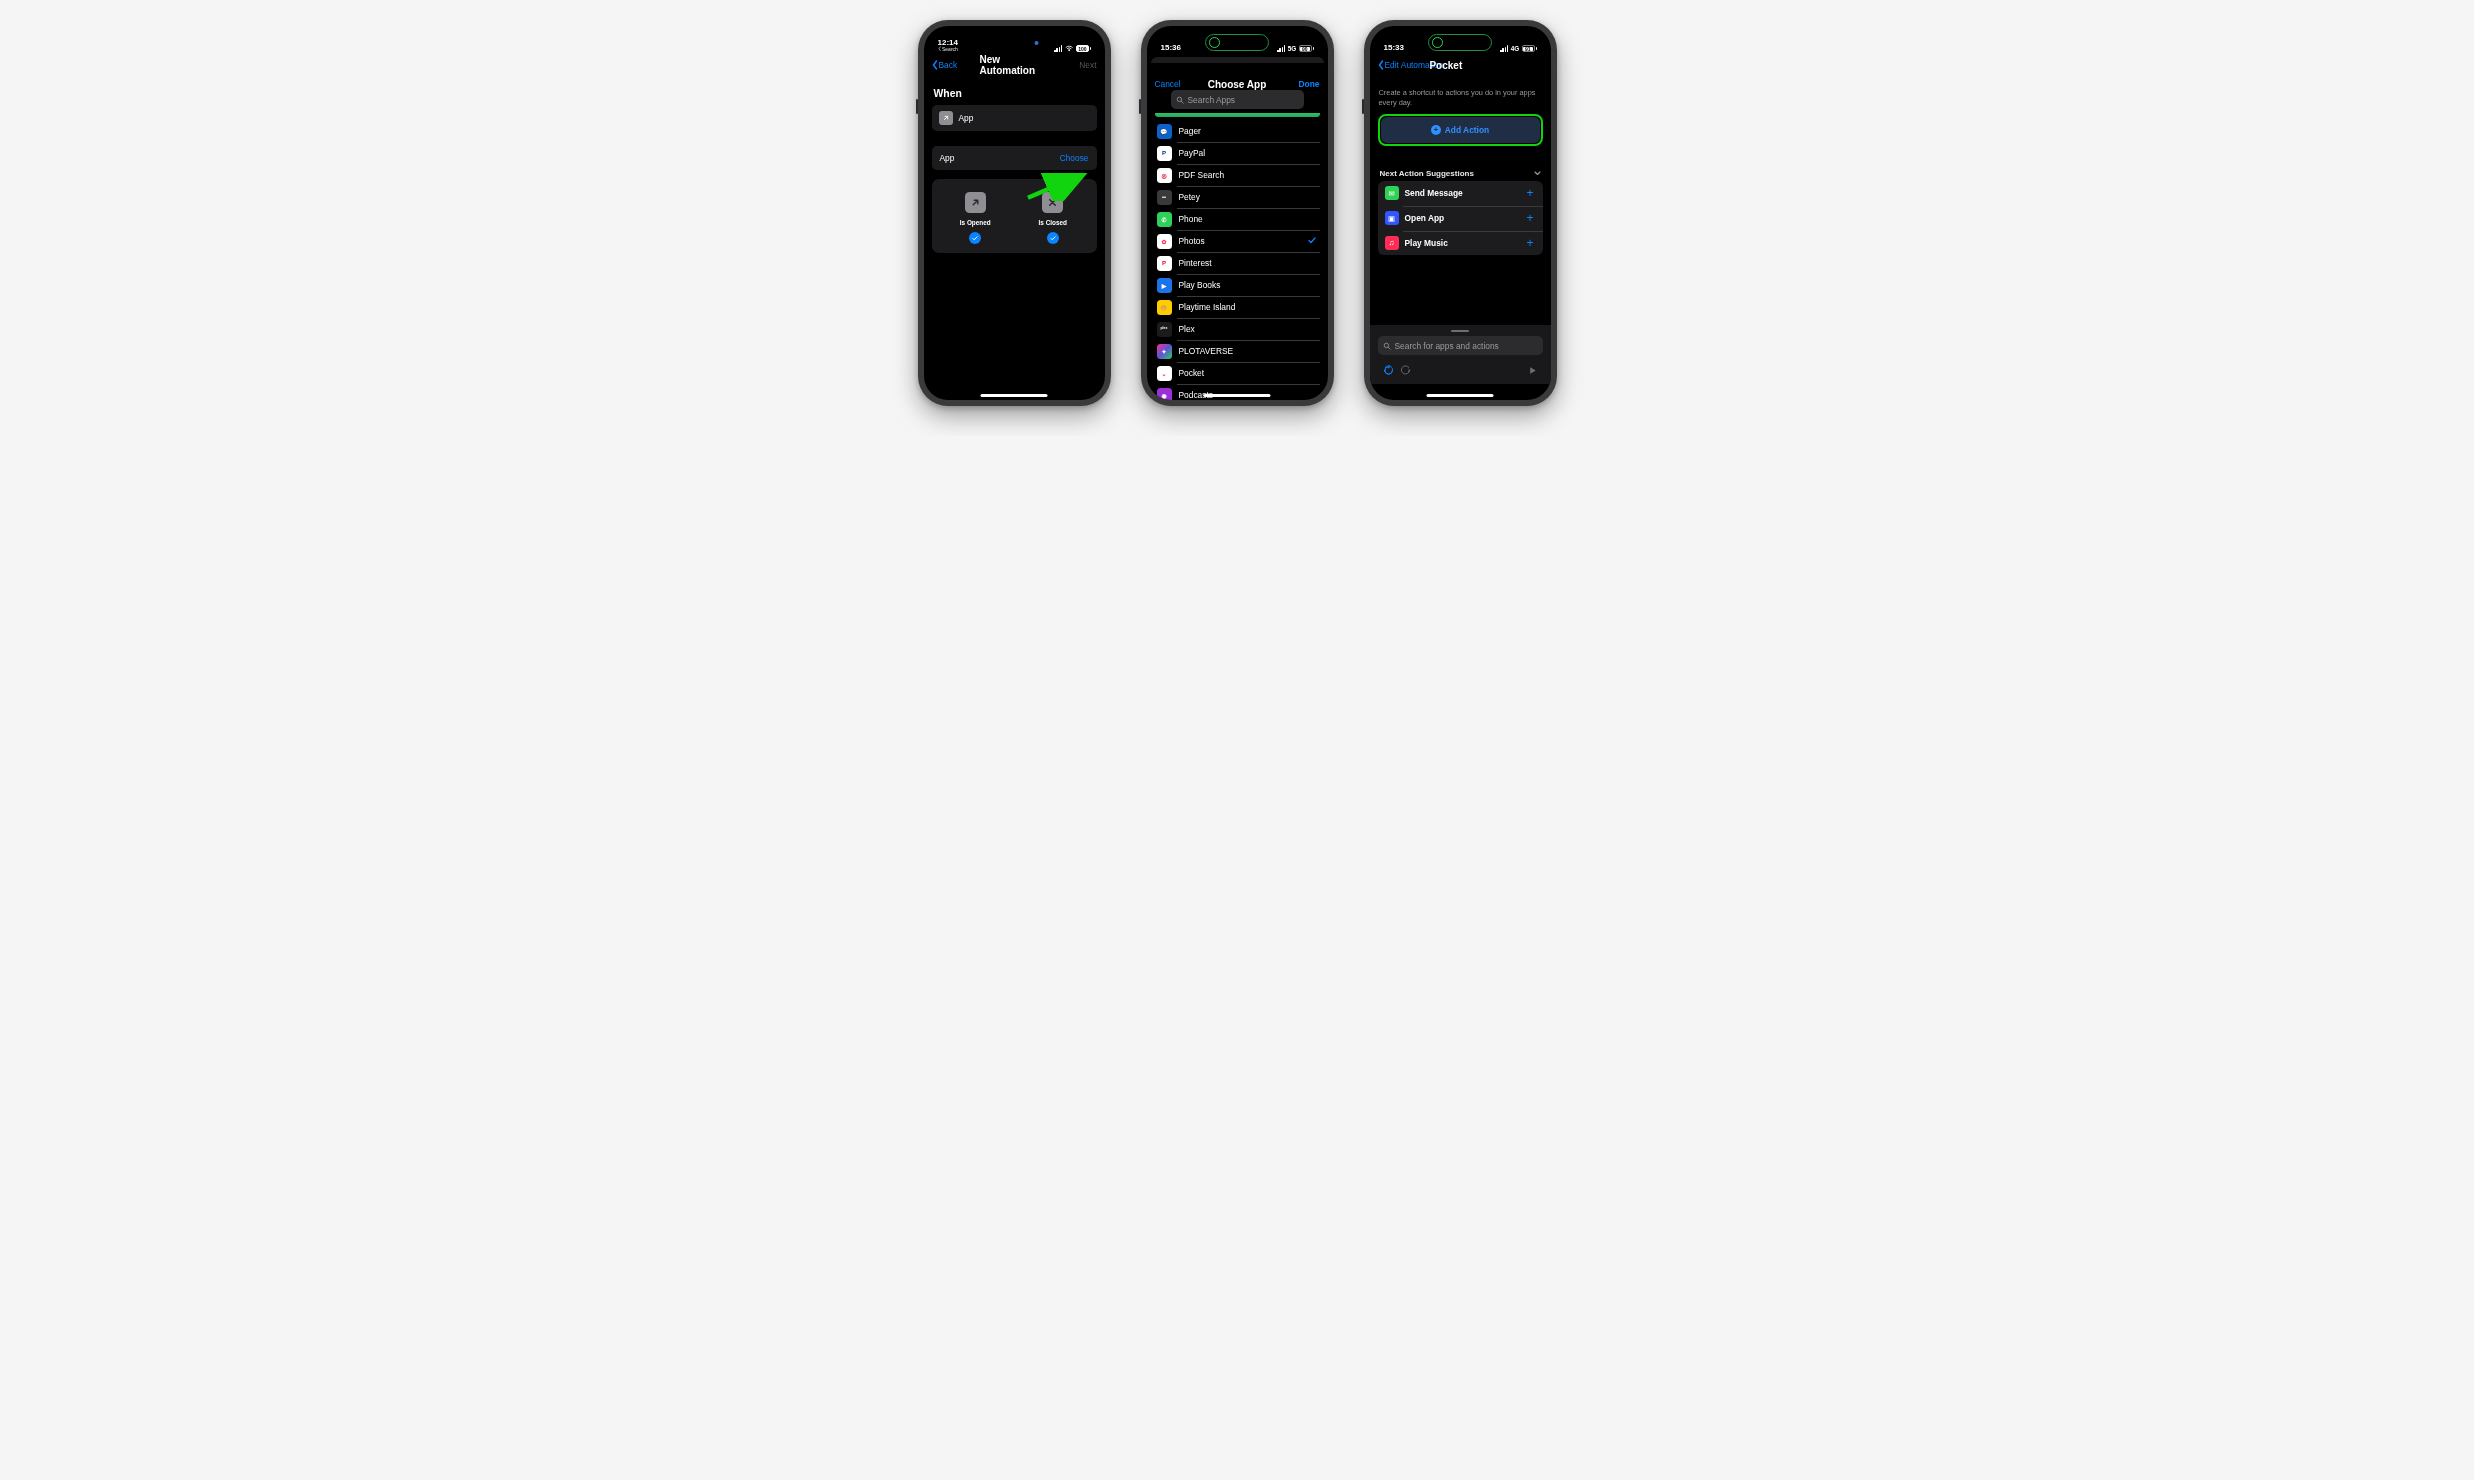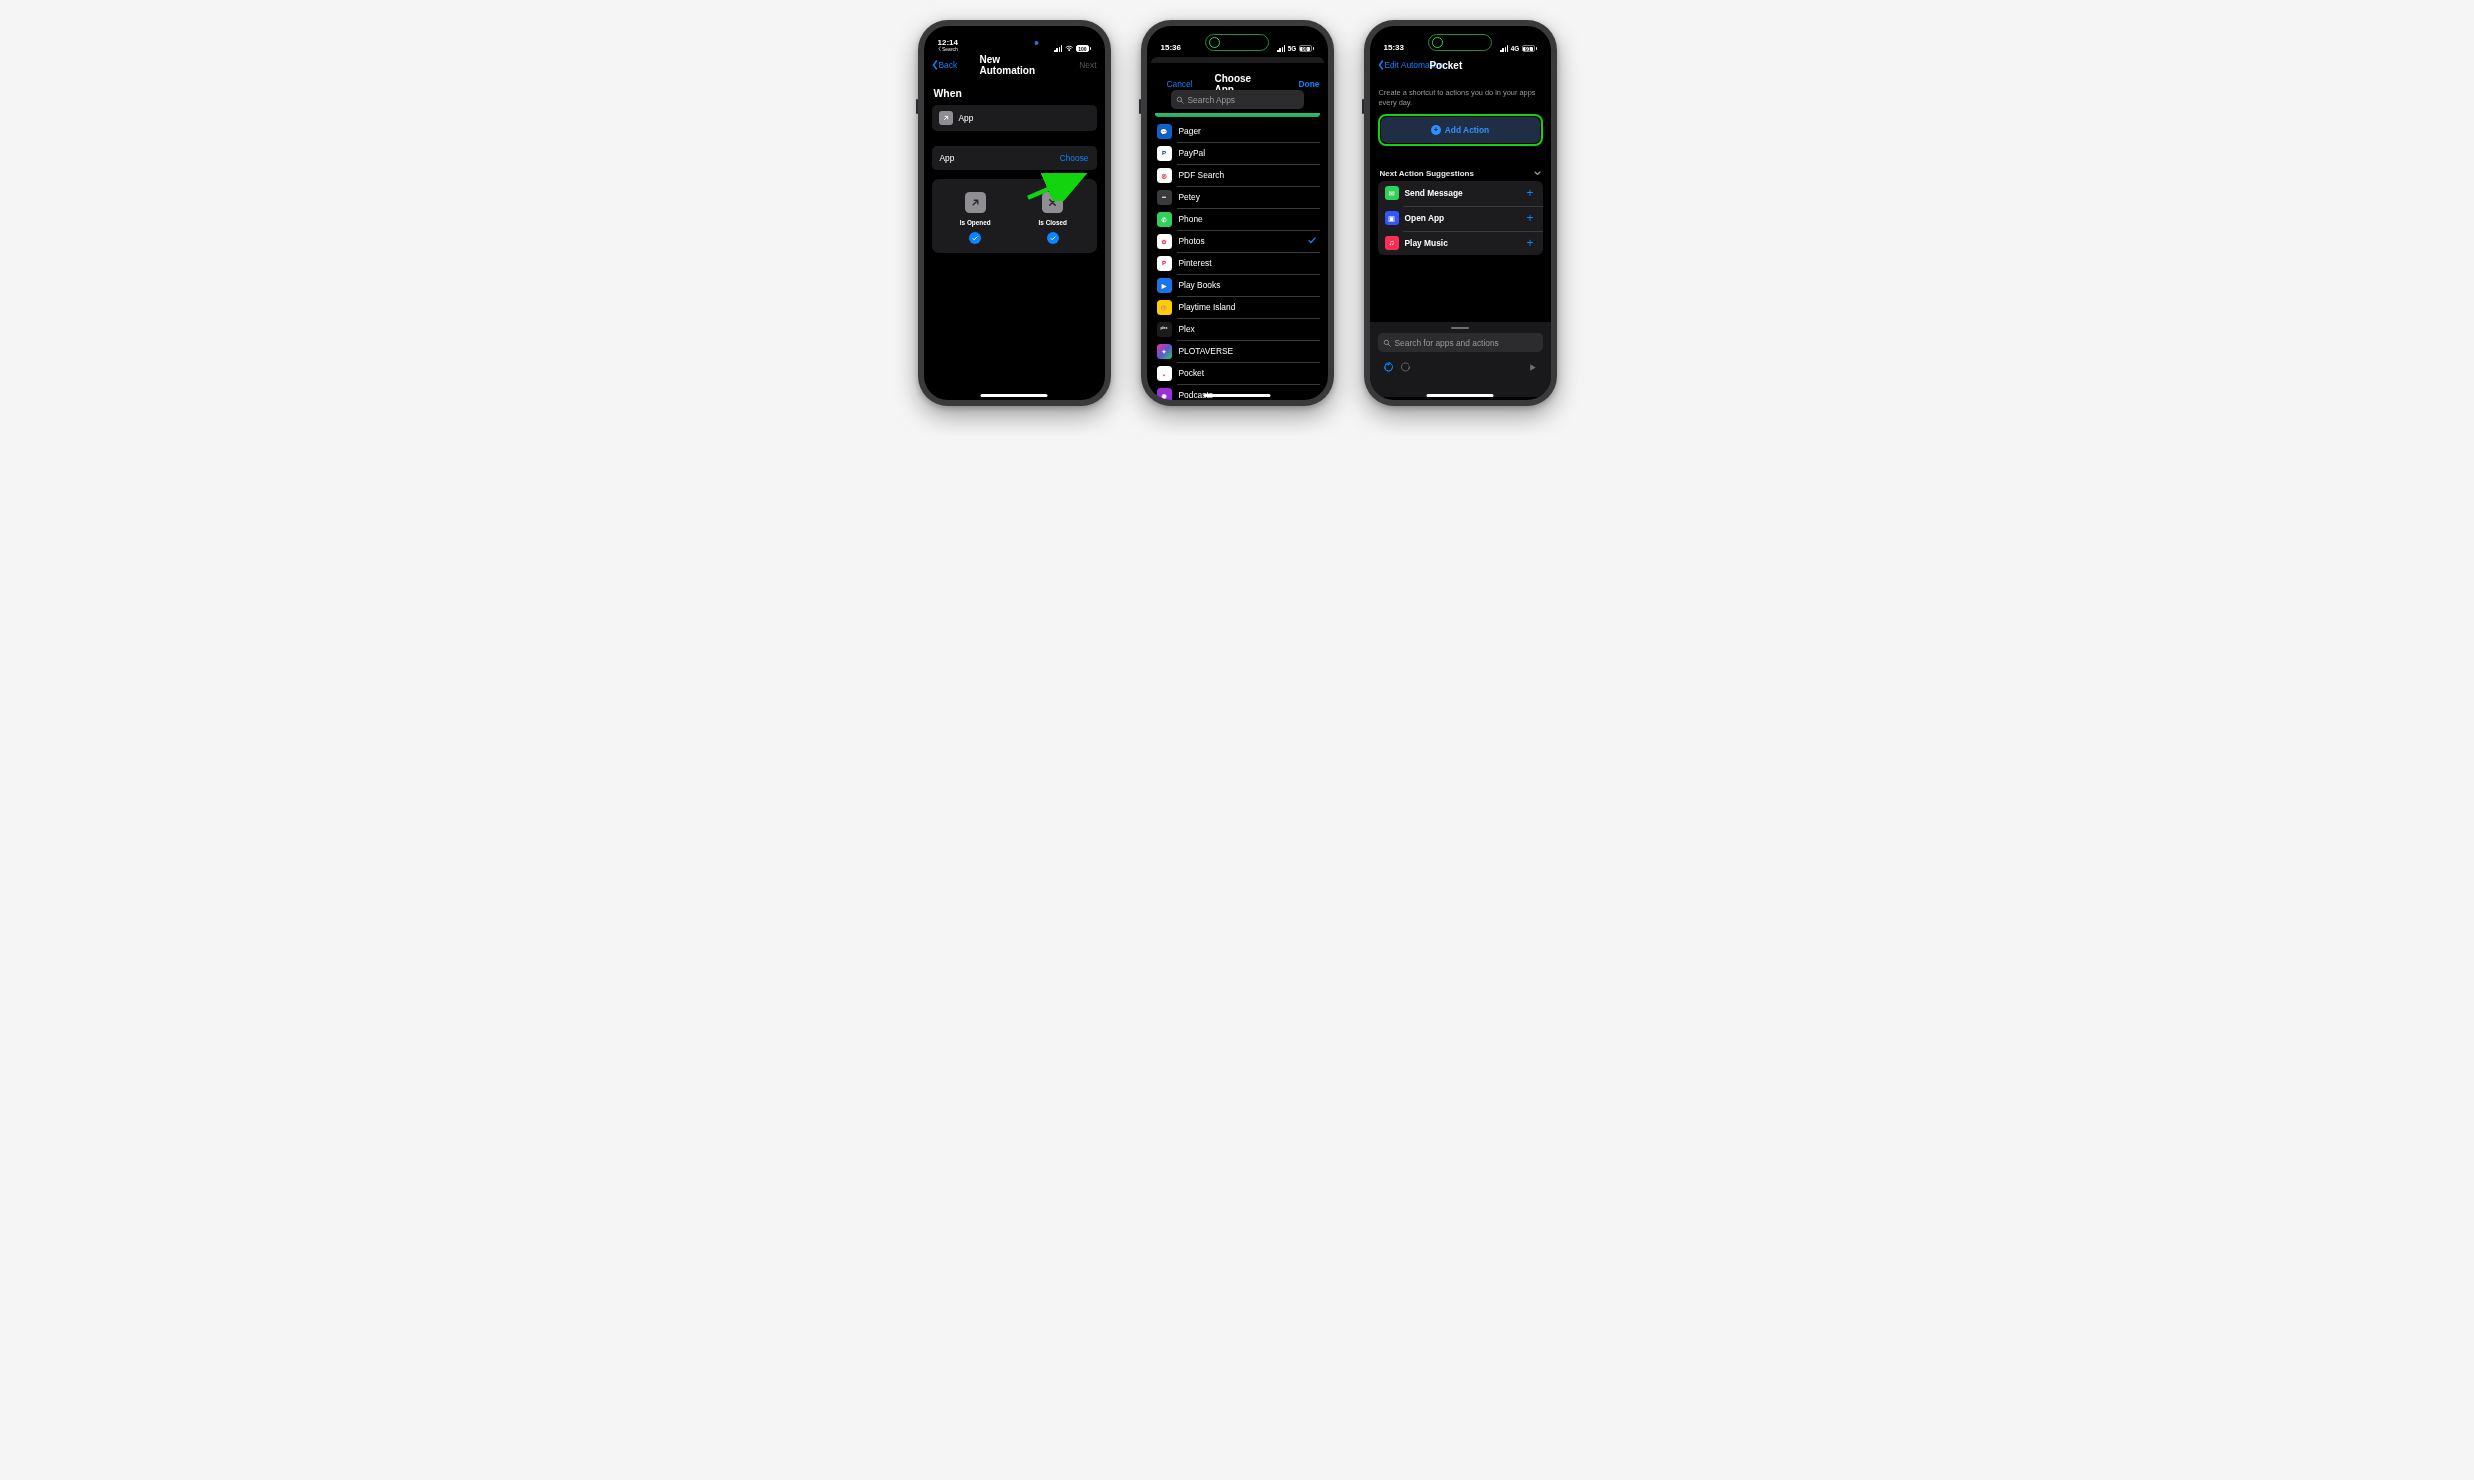--- a/index.html
+++ b/index.html
@@ -158,21 +158,21 @@
   }
   .section-h .cd svg{width:7px;height:5px;}
   .sug-list{background:var(--cell-bg);border-radius:6px;overflow:hidden;}
   .sug{display:flex;align-items:center;gap:6px;padding:5.4px 7px;position:relative;}
   .sug + .sug::before{content:"";position:absolute;left:25px;right:0;top:0;height:0.2px;background:var(--sep);}
   .sug .ic{width:14px;height:14px;border-radius:3px;display:flex;align-items:center;justify-content:center;color:#fff;font-size:7.4px;}
   .sug .nm{flex:1;font-size:8.4px;font-weight:600;}
   .sug .add{color:var(--ios-blue);font-size:12px;font-weight:300;width:11px;text-align:center;}
 
   .dock{
-    position:absolute;left:0;right:0;bottom:3px;padding:5px 8px 20px;background:rgba(28,28,30,0.9);
+    position:absolute;left:0;right:0;bottom:16px;padding:5px 8px 4px;background:rgba(28,28,30,0.9);
   }
   .handle{width:18px;height:2.5px;background:#6e6e72;border-radius:1.5px;margin:0 auto 4px;}
   .dock .search{margin:0 0 5px;}
   .dockbar{display:flex;align-items:center;justify-content:space-between;padding:2px 2px 1px;}
   .dockbar .btn{width:17px;height:17px;display:flex;align-items:center;justify-content:center;color:#6e6e72;}
   .dockbar .btn.blue{color:var(--ios-blue);}
   .dockbar .btn svg{width:11px;height:11px;}
 
   .homebar{
     position:absolute;bottom:3.5px;left:50%;transform:translateX(-50%);width:67px;height:2.5px;background:#fff;border-radius:1.5px;z-index:40;
@@ -309,21 +309,21 @@
             <span class="body">
               <span>90</span>
             </span>
             <span class="tip"></span>
           </span>
       </div>
     </div>
 
     <div style="height:6px;background:#1c1c1e;margin:4px 4px 0;border-radius:6px 6px 0 0;"></div>
 
-    <div class="nav" style="padding-top:18px;margin-left:12px;">
+    <div class="nav" style="padding-top:18px;">
       <div class="l">Cancel</div>
       <div class="title">Choose App</div>
       <div class="r active">Done</div>
     </div>
 
     <div class="search">
       <svg viewBox="0 0 20 20">
           <circle cx="8.5" cy="8.5" r="5.5" fill="none" stroke="#9a9aa0" stroke-width="2"></circle>
           <line x1="13" y1="13" x2="18" y2="18" stroke="#9a9aa0" stroke-width="2" stroke-linecap="round"></line>
         </svg>

